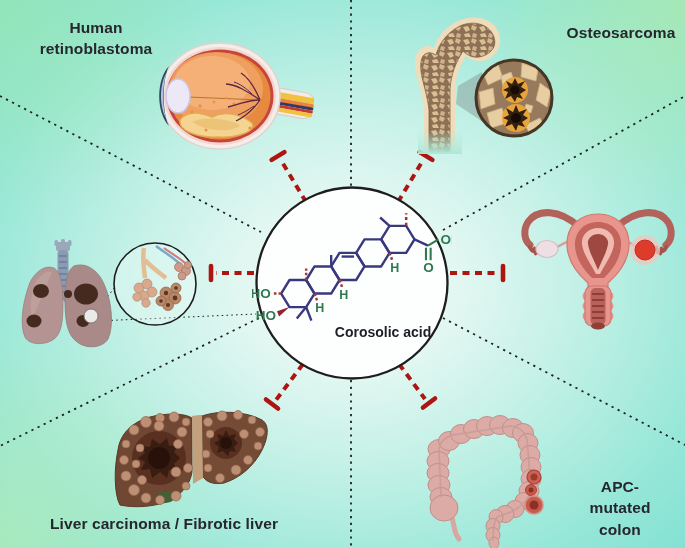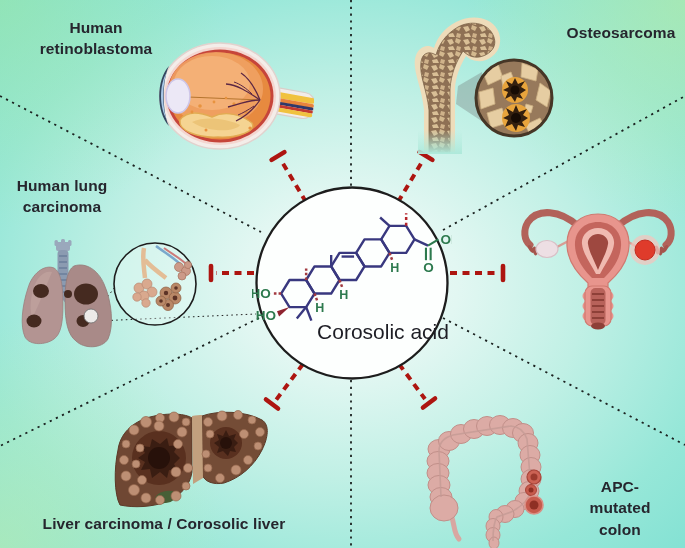--- a/index.html
+++ b/index.html
@@ -9,21 +9,21 @@
       radial-gradient(circle at 0% 0%, rgba(165,232,158,.5), rgba(165,232,158,0) 26%),
       radial-gradient(circle at 100% 0%, rgba(196,238,158,.55), rgba(196,238,158,0) 25%),
       radial-gradient(circle at 0% 100%, rgba(205,240,168,.5), rgba(205,240,168,0) 26%),
       radial-gradient(ellipse at 51% 52%, #f3fcf9 0%, #e2f7f2 22%, #c0f0e5 48%, #96e7d8 76%, #7ee0d2 100%);}
   .abs{position:absolute;}
   .label{position:absolute;transform:translate(-50%,-50%);color:#26262e;
     font-weight:bold;font-size:15.5px;line-height:1.38;text-align:center;
     white-space:pre-line;letter-spacing:.1px;}
   .label.nowrap{white-space:nowrap;}
   .compound{position:absolute;transform:translate(-50%,-50%);color:#1d1d24;
-    font-weight:normal;font-size:21px;white-space:nowrap;}
+    font-weight:bold;font-size:14px;white-space:nowrap;}
   svg{display:block;}
   .atomtxt{font-family:"Liberation Sans","DejaVu Sans",sans-serif;font-weight:bold;}
 </style>
 </head>
 <body>
 
 <div class="stage">
 
   <svg class="abs" style="left:0;top:0" width="685" height="548" viewBox="0 0 685 548">
     <g stroke="#1b2220" stroke-width="1.8" stroke-dasharray="2.2 4.6">
@@ -395,19 +395,17 @@
       <text x="145" y="91" text-anchor="middle">H</text>
       <text x="73" y="130" text-anchor="middle">H</text>
     </g>
   </svg>
 
   <div class="compound" style="left:383px;top:332px">Corosolic acid</div>
 
   <div class="label" style="left:96px;top:38px">Human
 retinoblastoma</div>
   <div class="label" style="left:621px;top:33px">Osteosarcoma</div>
-  <div class="label" style="left:62px;top:196px">Human lung
-carcinoma</div>
-  <div class="label nowrap" style="left:164px;top:524px">Liver carcinoma / Corosolic liver</div>
+  <div class="label nowrap" style="left:164px;top:524px">Liver carcinoma / Fibrotic liver</div>
   <div class="label" style="left:620px;top:519px">APC-mutated
 colon cancer</div>
 
 </div>
 
 </body></html>

